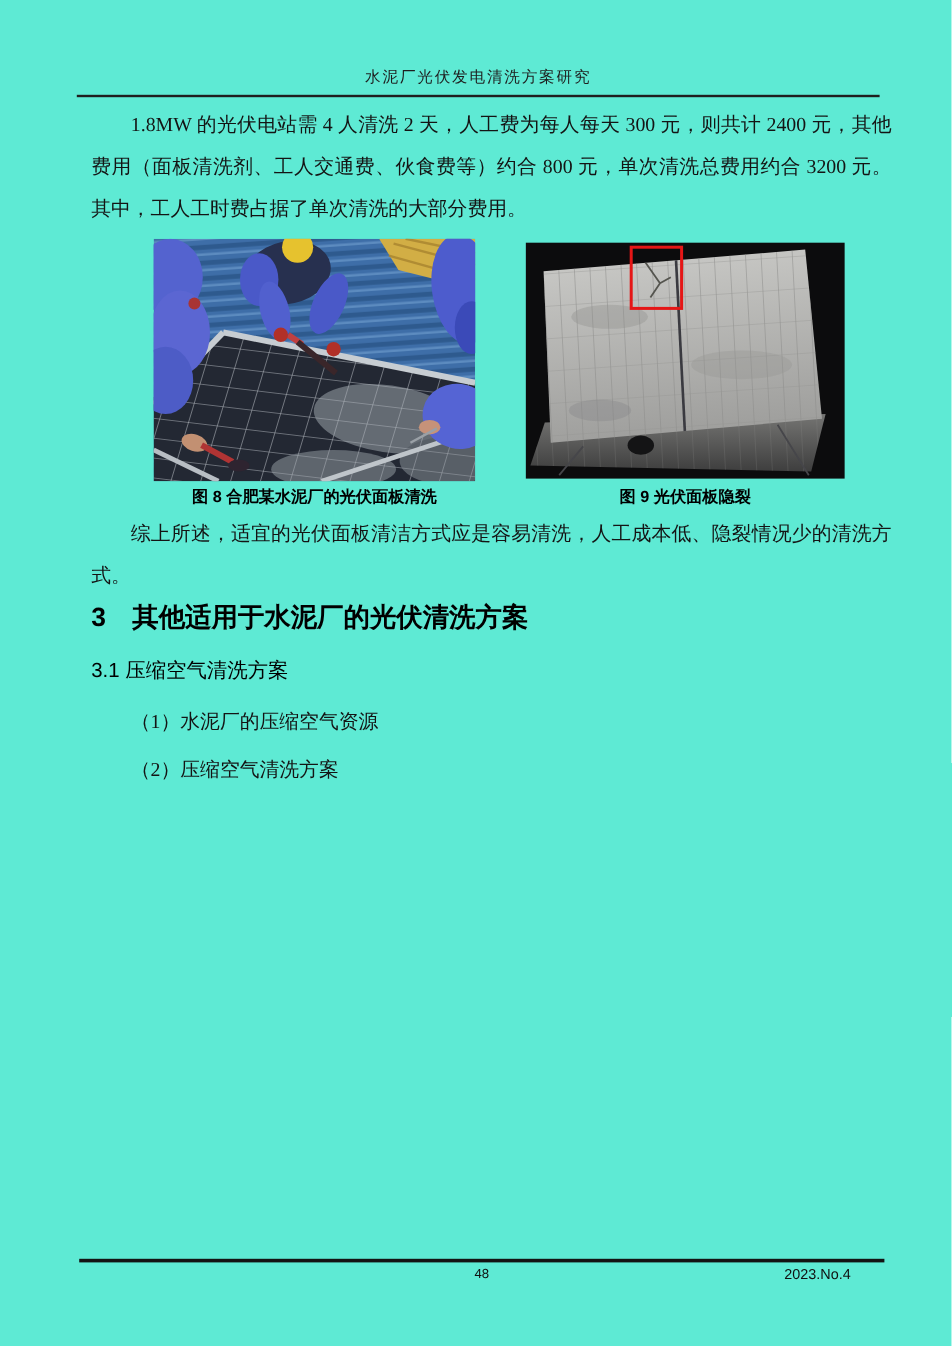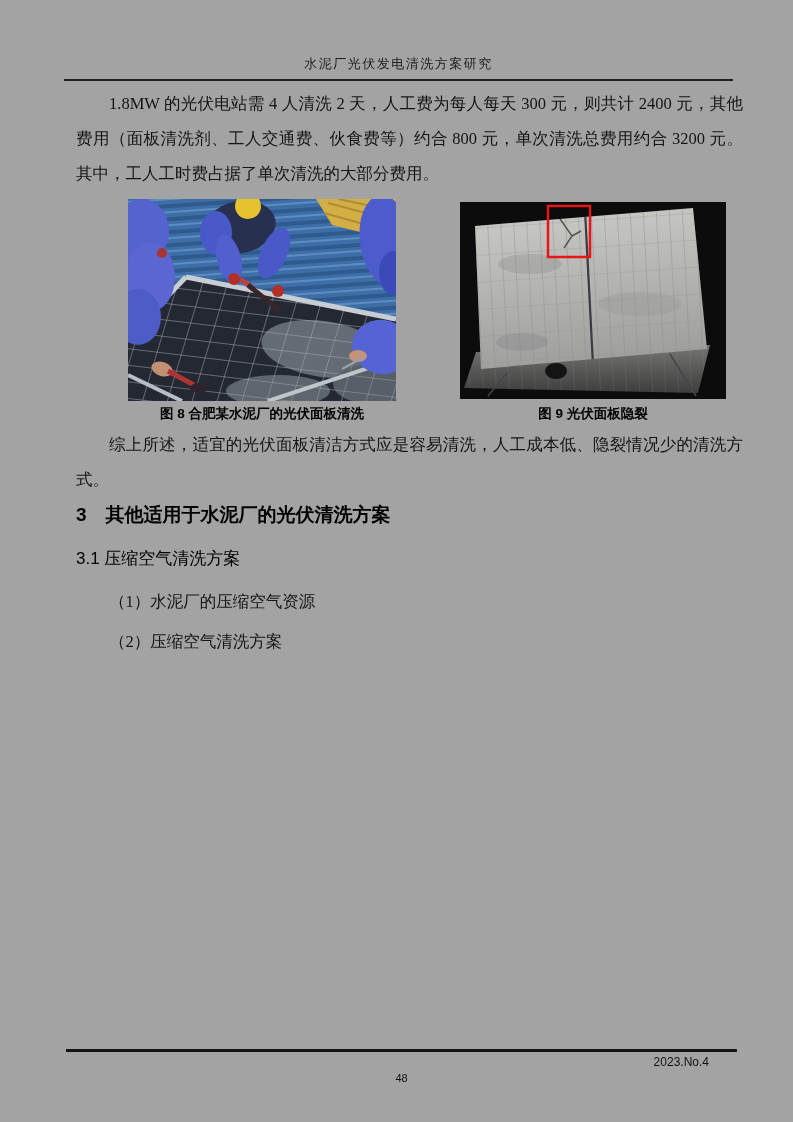--- a/index.html
+++ b/index.html
@@ -1,53 +1,53 @@
 <!DOCTYPE html>
 <html><head>
 <meta charset="utf-8">
 <style>
   html,body{margin:0;padding:0;background:#ffffff;}
   .page{
-    position:relative;width:793px;height:1122px;background:#a3a3a3;overflow:hidden;
+    position:relative;width:793px;height:1122px;background:#5eead4;overflow:hidden;
     font-family:"Liberation Serif","DejaVu Serif",serif;color:#141414;
   }
   .header{
     position:absolute;top:55px;left:64px;width:669px;text-align:center;
     font-size:13px;letter-spacing:1.5px;color:#1e1e1e;
     padding-bottom:6px;border-bottom:2px solid #1f1f1f;
   }
   .content{position:absolute;top:86px;left:76px;width:667px;}
   .para{
     margin:0;font-size:16.5px;line-height:35px;text-align:justify;
     text-indent:33px;word-break:break-all;
   }
-  .figrow{display:flex;margin-top:8px;margin-left:52px;gap:64px;text-align:center;}
+  .figrow{display:flex;margin-top:8px;margin-left:52px;gap:42px;text-align:center;}
   .fig{display:flex;flex-direction:column;align-items:center;}
   .fig svg{display:block;}
   .fig-right svg{margin-top:3px;}
   .figcap{
     font-family:"Liberation Sans","DejaVu Sans",sans-serif;font-weight:700;
     font-size:13.5px;line-height:18px;margin-top:4px;color:#000;white-space:nowrap;
   }
   .fig-right .figcap{margin-top:6px;}
   .p-analysis{margin-top:16px;}
   .p-summary{margin-top:4px;}
   .h3{
     font-family:"Liberation Sans","DejaVu Sans",sans-serif;font-weight:700;
-    font-size:19px;line-height:27px;margin:4px 0 0;color:#000;white-space:pre-wrap;
+    font-size:22px;line-height:27px;margin:4px 0 0;color:#000;white-space:pre-wrap;
   }
   .h31{
     font-family:"Liberation Sans","DejaVu Sans",sans-serif;font-weight:400;
     font-size:17px;line-height:25px;margin:18px 0 0;color:#000;
   }
   .item-title1{margin-top:13px;}
   .item-title2{margin-top:5px;}
   .footer{position:absolute;left:66px;top:1049px;width:671px;border-top:3px solid #131313;}
   .footer .pnum{
-    position:absolute;left:0;right:0;top:20px;text-align:center;
+    position:absolute;left:0;right:0;top:4px;text-align:center;
     font-family:"Liberation Sans","DejaVu Sans",sans-serif;font-size:11px;color:#111;
   }
   .footer .issue{
     position:absolute;right:28px;top:3px;
     font-family:"Liberation Sans","DejaVu Sans",sans-serif;font-size:12px;color:#111;
   }
 </style>
 </head>
 <body>
 

